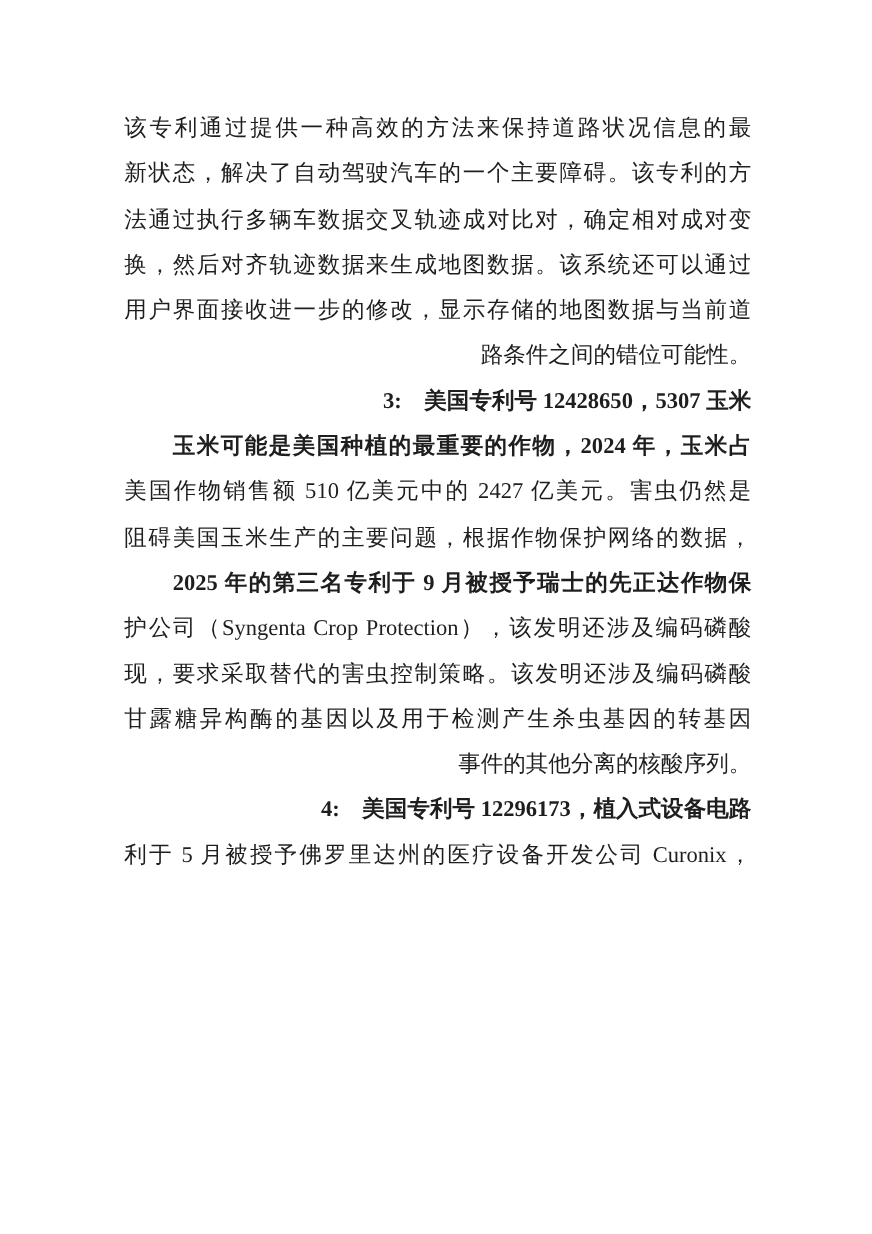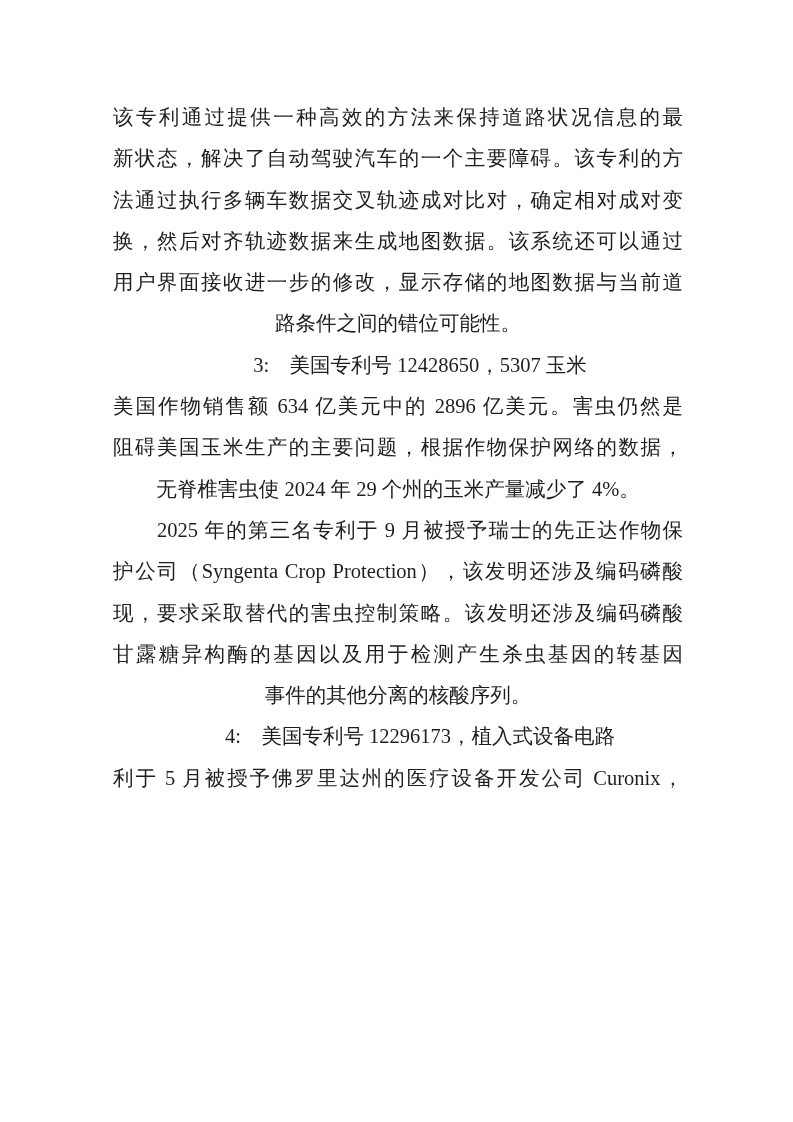--- a/index.html
+++ b/index.html
@@ -23,28 +23,29 @@
   .doc-body {
     position: absolute;
     left: 113px;
     top: 97px;
     width: 570px;
     font-size: 20.5px;
     line-height: 41.3px;
   }
   .text-line {
     width: 100%;
-    text-align: center;
+    text-align: right;
   }
   .text-line.just {
     text-align: justify;
     text-align-last: justify;
   }
   .text-line.indent {
     text-indent: 44px;
+    font-weight: bold;
   }
   .page-number {
     position: absolute;
     left: 419px;
     top: 1046px;
     transform: translateX(-50%);
     font-family: Liberation Serif, serif;
     font-size: 12px;
     line-height: 18px;
     color: var(--text);
@@ -55,23 +56,23 @@
 
 <div class="page">
   <div class="doc-body">
       <div class="text-line just">该专利通过提供一种高效的方法来保持道路状况信息的最</div>
       <div class="text-line just">新状态，解决了自动驾驶汽车的一个主要障碍。该专利的方</div>
       <div class="text-line just">法通过执行多辆车数据交叉轨迹成对比对，确定相对成对变</div>
       <div class="text-line just">换，然后对齐轨迹数据来生成地图数据。该系统还可以通过</div>
       <div class="text-line just">用户界面接收进一步的修改，显示存储的地图数据与当前道</div>
       <div class="text-line">路条件之间的错位可能性。</div>
       <div class="text-line indent">3:　美国专利号 12428650，5307 玉米</div>
-      <div class="text-line just">美国作物销售额 634 亿美元中的 2896 亿美元。害虫仍然是</div>
+      <div class="text-line just indent">玉米可能是美国种植的最重要的作物，2024 年，玉米占</div>
+      <div class="text-line just">美国作物销售额 510 亿美元中的 2427 亿美元。害虫仍然是</div>
       <div class="text-line just">阻碍美国玉米生产的主要问题，根据作物保护网络的数据，</div>
-      <div class="text-line">无脊椎害虫使 2024 年 29 个州的玉米产量减少了 4%。</div>
       <div class="text-line just indent">2025 年的第三名专利于 9 月被授予瑞士的先正达作物保</div>
       <div class="text-line just">护公司（Syngenta Crop Protection），该发明还涉及编码磷酸</div>
       <div class="text-line just">现，要求采取替代的害虫控制策略。该发明还涉及编码磷酸</div>
       <div class="text-line just">甘露糖异构酶的基因以及用于检测产生杀虫基因的转基因</div>
       <div class="text-line">事件的其他分离的核酸序列。</div>
       <div class="text-line indent">4:　美国专利号 12296173，植入式设备电路</div>
       <div class="text-line just">利于 5 月被授予佛罗里达州的医疗设备开发公司 Curonix，</div>
     </div>
   <div class="page-number">10</div>
 </div>

